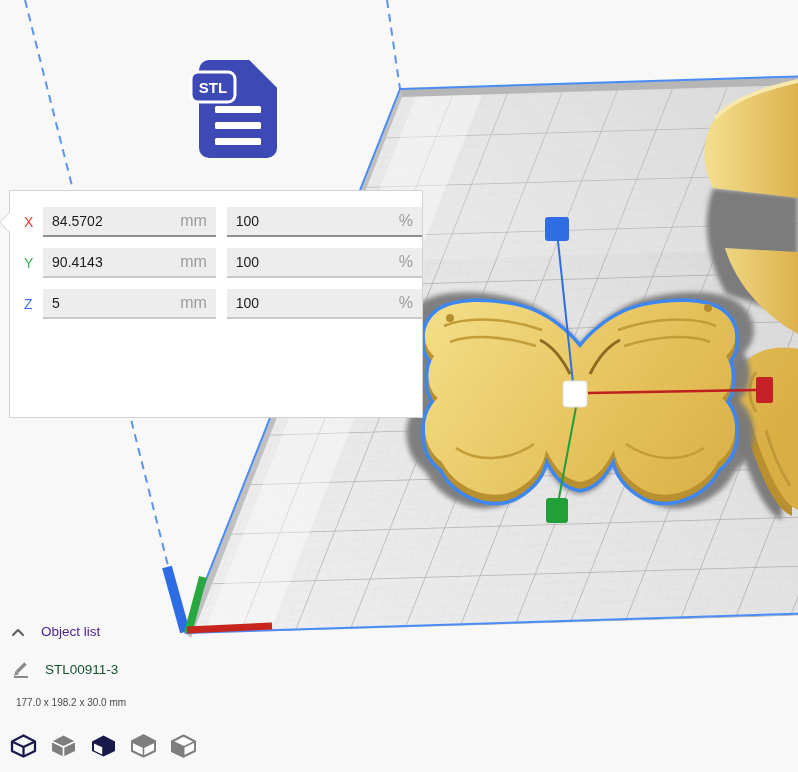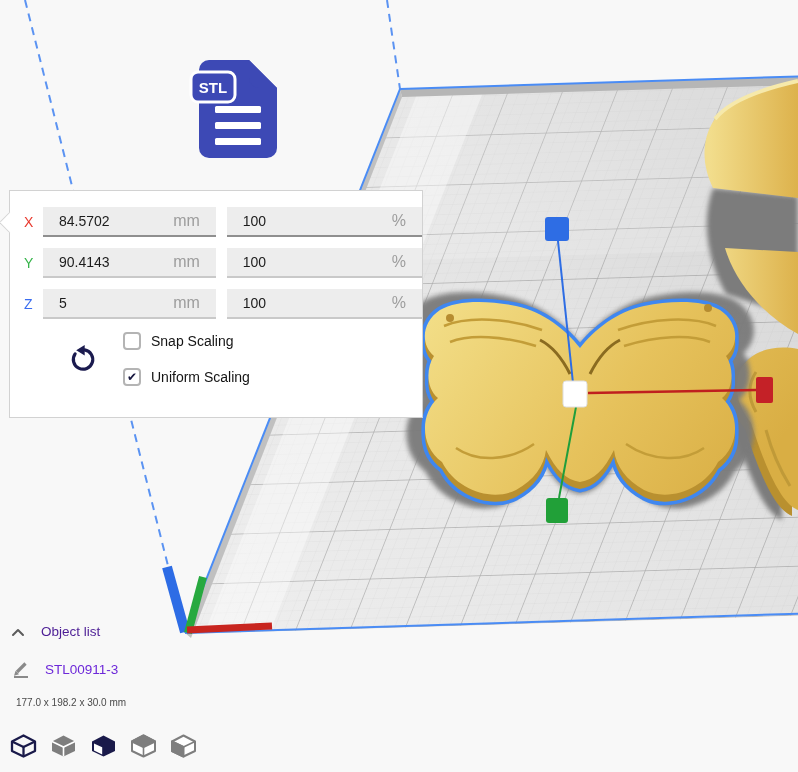--- a/index.html
+++ b/index.html
@@ -20,21 +20,21 @@
   .notch{
     position:absolute;left:-8px;top:24px;width:14px;height:14px;background:#ffffff;
     border-left:1px solid #d2d2d2;border-bottom:1px solid #d2d2d2;
     transform:rotate(45deg);
   }
   .srow{display:flex;align-items:center;height:30px;margin-bottom:11px;}
   .axis{width:15px;margin-right:5px;font-size:14px;}
   .axis-x{color:#e8392e;} .axis-y{color:#35b44a;} .axis-z{color:#3a6df0;}
   .field{
     height:30px;background:#ededed;display:flex;align-items:center;
-    justify-content:space-between;padding:0 16px;box-sizing:border-box;
+    justify-content:space-between;padding:0 9px;box-sizing:border-box;
     border-bottom:2px solid #c9c9c9;cursor:text;
   }
   .field.mm{width:183px;margin-right:11px;}
   .field.pct{width:207px;}
   .srow.focused .field{border-bottom-color:#8f8f8f;}
   .val{font-size:14px;color:#1c1c1c;}
   .unit{font-size:16px;color:#9d9d9d;}
   .panel-bottom{display:flex;align-items:center;margin-top:12px;}
   .reset-btn{margin-left:41px;width:34px;height:34px;display:flex;align-items:center;justify-content:center;cursor:pointer;background:none;border:none;padding:0;}
   .checks{margin-left:24px;display:flex;flex-direction:column;gap:16px;}
@@ -47,21 +47,21 @@
   .checkbox.is-checked .mark{display:block;}
   .check-label{margin-left:10px;font-size:14px;color:#141414;}
 
   
   .stl-icon{position:absolute;left:189px;top:60px;z-index:3;}
 
   
   .obj-header{position:absolute;left:10px;top:624px;display:flex;align-items:center;gap:15px;
     font-size:13.5px;color:#4c1d95;cursor:pointer;z-index:4;}
   .obj-item{position:absolute;left:12px;top:660px;display:flex;align-items:center;gap:15px;
-    font-size:13.5px;color:#6d28d9;z-index:4;}
+    font-size:13.5px;color:#14532d;z-index:4;}
   .obj-dims{position:absolute;left:8px;top:697px;font-size:10px;color:#4a4a4a;z-index:4;margin-left:8px;}
   .view-btns{position:absolute;left:10px;top:733px;display:flex;gap:12px;z-index:4;}
   .view-btn{width:28px;height:26px;padding:0;border:none;background:none;cursor:pointer;}
 </style>
 </head>
 <body>
 
 <svg id="viewport" width="798" height="772" viewBox="0 0 798 772">
   <defs>
     <linearGradient id="plateGrad" gradientUnits="userSpaceOnUse" x1="185" y1="640" x2="1000" y2="60">
@@ -220,40 +220,20 @@
     <div class="field mm">
       <span class="val">5</span>
       <span class="unit">mm</span>
     </div>
     <div class="field pct">
       <span class="val">100</span>
       <span class="unit">%</span>
     </div>
   </div>
 
-  <div class="panel-bottom">
-    <button class="reset-btn">
-      <svg width="30" height="30" viewBox="0 0 30 30">
-        <path d="M 8.1,9.9 A 9.7,9.7 0 1 0 17.7,5.9" fill="none" stroke="#1b1b4f" stroke-width="3.2" stroke-linecap="round"></path>
-        <polygon points="17.7,1 17.7,11.5 9.2,6.2" fill="#1b1b4f"></polygon>
-      </svg>
-    </button>
-    <div class="checks">
-      <label class="check-row">
-        <span class="checkbox"></span>
-        <span class="check-label">Snap Scaling</span>
-      </label>
-      <label class="check-row">
-        <span class="checkbox is-checked">
-            <span class="mark">✔</span>
-          </span>
-        <span class="check-label">Uniform Scaling</span>
-      </label>
-    </div>
-  </div>
 </div>
 
 <div class="obj-header">
   <svg width="16" height="10" viewBox="0 0 16 10">
     <polyline points="3,8 8,3 13,8" fill="none" stroke="#5c5c5c" stroke-width="2" stroke-linecap="round" stroke-linejoin="round"></polyline>
   </svg>
   <span>Object list</span>
 </div>
 
 <div class="obj-item">

